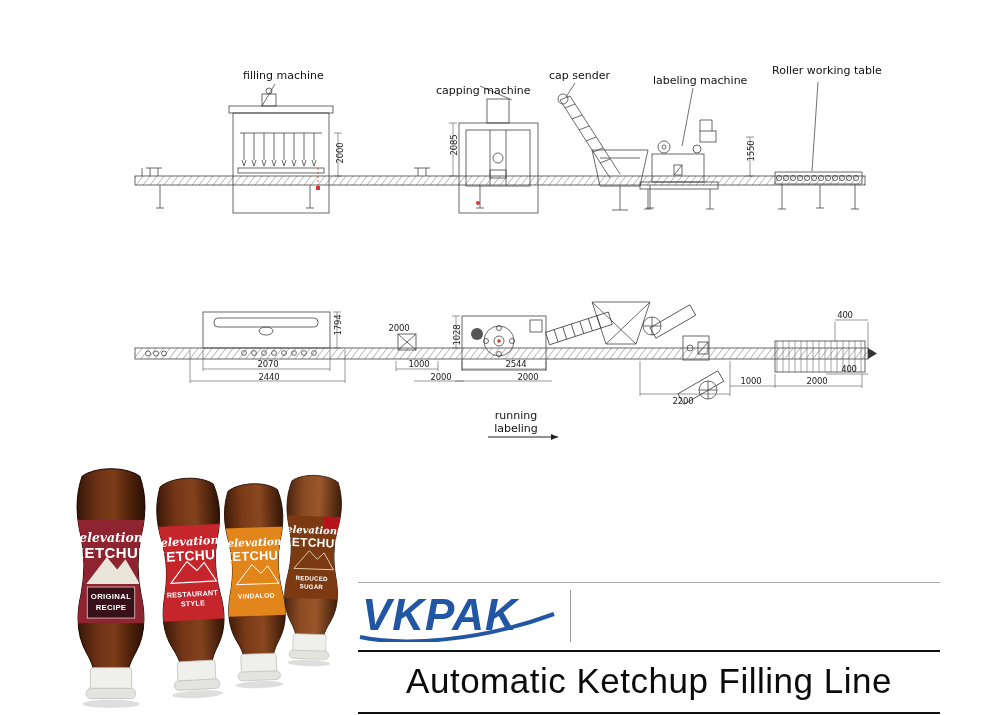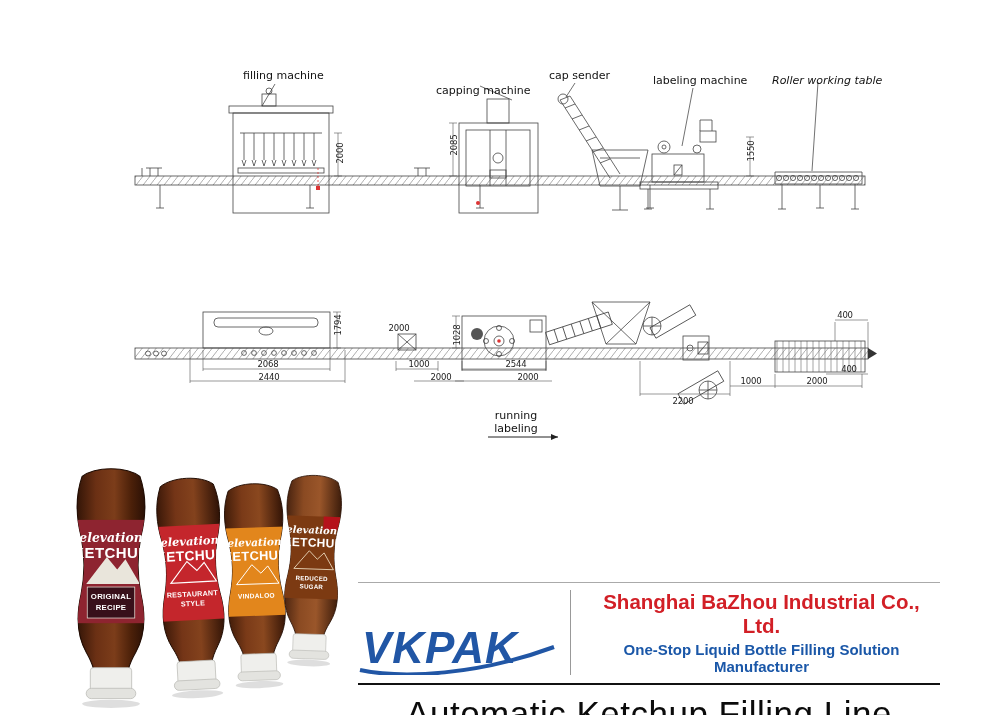--- a/index.html
+++ b/index.html
@@ -223,30 +223,30 @@
       </g>
 
       <path d="M488,437 H558" stroke="#222" stroke-width="1" marker-end="url(#arr)"></path>
     </g>
   </svg>
 
   <div class="mlabel" style="left:243px;top:69px;">filling machine</div>
   <div class="mlabel" style="left:436px;top:56px;margin-top:28px;">capping machine</div>
   <div class="mlabel" style="left:549px;top:69px;">cap sender</div>
   <div class="mlabel" style="left:653px;top:74px;">labeling machine</div>
-  <div class="mlabel" style="left:772px;top:74px;font-style:italic;">Roller working table</div>
+  <div class="mlabel" style="left:772px;top:64px;">Roller working table</div>
 
   <div class="dim vdim" style="left:318px;top:148px;">2000</div>
   <div class="dim vdim" style="left:432px;top:140px;">2085</div>
   <div class="dim vdim" style="left:729px;top:146px;">1550</div>
 
   <div class="dim vdim" style="left:316px;top:320px;">1794</div>
   <div class="dim" style="left:377px;top:323px;">2000</div>
   <div class="dim vdim" style="left:435px;top:330px;">1028</div>
-  <div class="dim" style="left:246px;top:359px;">2068</div>
+  <div class="dim" style="left:246px;top:359px;">2070</div>
   <div class="dim" style="left:247px;top:372px;">2440</div>
   <div class="dim" style="left:397px;top:359px;">1000</div>
   <div class="dim" style="left:419px;top:372px;">2000</div>
   <div class="dim" style="left:494px;top:359px;">2544</div>
   <div class="dim" style="left:506px;top:372px;">2000</div>
   <div class="dim" style="left:823px;top:310px;">400</div>
   <div class="dim" style="left:661px;top:396px;">2200</div>
   <div class="dim" style="left:729px;top:376px;">1000</div>
   <div class="dim" style="left:795px;top:376px;">2000</div>
   <div class="dim" style="left:827px;top:364px;">400</div>
@@ -376,21 +376,17 @@
 
   <div class="brand-block">
     <div class="brand-row">
       <div class="logo-wrap">
         <svg width="200" height="52" viewBox="0 0 200 52">
           <text x="4" y="40" font-family="Liberation Sans, sans-serif" font-size="44" font-weight="bold" font-style="italic" fill="#2156a5" letter-spacing="1">VKPAK</text>
           <path d="M2,47 C45,56 120,52 196,24" stroke="#2156a5" stroke-width="4" fill="none"></path>
         </svg>
       </div>
       <div class="vdiv"></div>
-      <div class="company">
-        <div class="company-name">Shanghai BaZhou Industrial Co., Ltd.</div>
-        <div class="tagline">One-Stop Liquid Bottle Filling Solution Manufacturer</div>
-      </div>
     </div>
     <div class="main-title">Automatic Ketchup Filling Line</div>
   </div>
 
 </div>
 
 </body></html>

